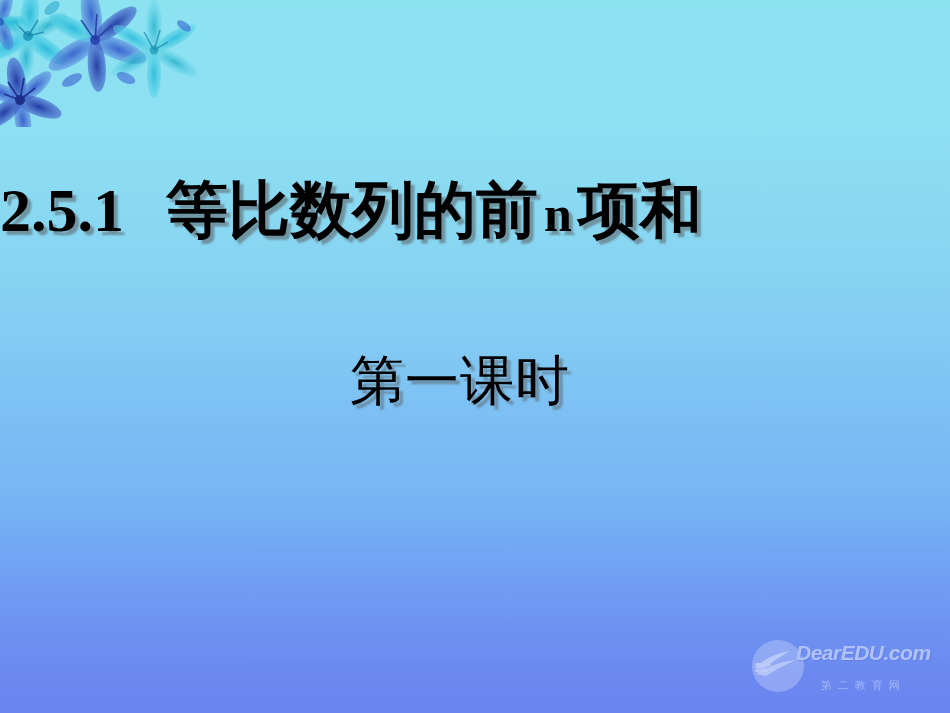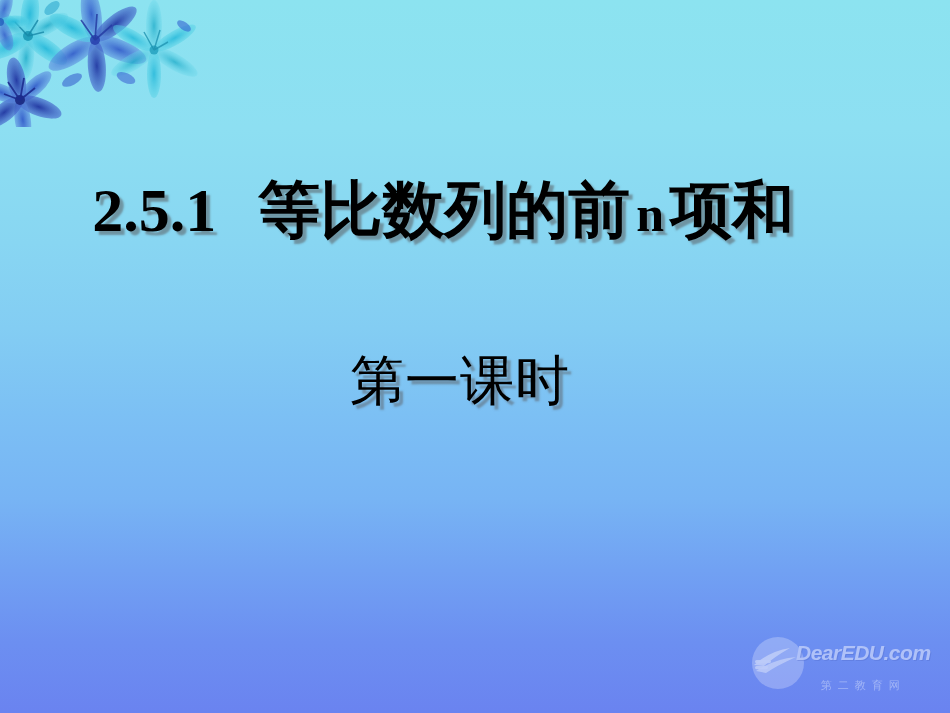--- a/index.html
+++ b/index.html
@@ -35,22 +35,22 @@
     width: 220px;
     height: 135px;
     pointer-events: none;
   }
 
   
   .title-block {
     position: absolute;
     left: 0;
     top: 178px;
-    width: 794px;
-    text-align: right;
+    width: 950px;
+    text-align: left;
   }
   .title-text {
     display: inline-block;
     font-family: "Liberation Serif", "DejaVu Serif", serif;
     font-weight: bold;
     font-size: 62px;
     line-height: 1.05;
     color: #000000;
     letter-spacing: 0px;
     text-shadow: 4px 4px 2px rgba(90, 92, 96, 0.55);
@@ -89,20 +89,21 @@
   }
 
   
   #watermark {
     position: absolute;
     right: 14px;
     bottom: 16px;
     width: 186px;
     height: 62px;
     display: flex;
+    align-items: center;
     opacity: 0.55;
     pointer-events: none;
   }
   #watermark .wm-mark {
     position: relative;
     width: 56px;
     height: 56px;
     flex: 0 0 56px;
   }
   #watermark .wm-text {

